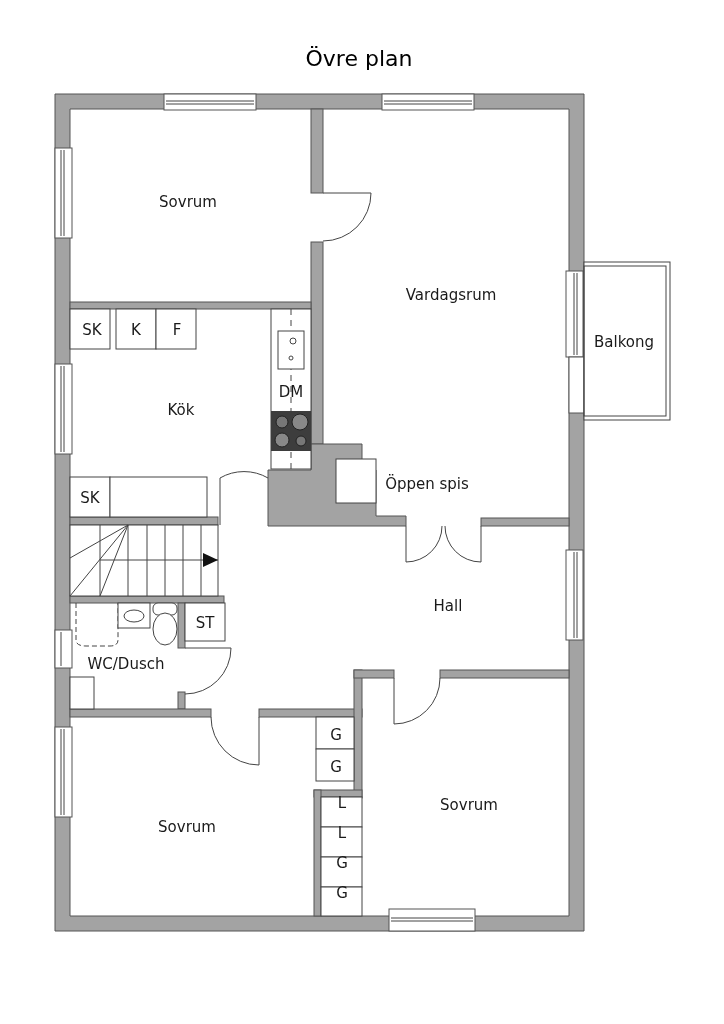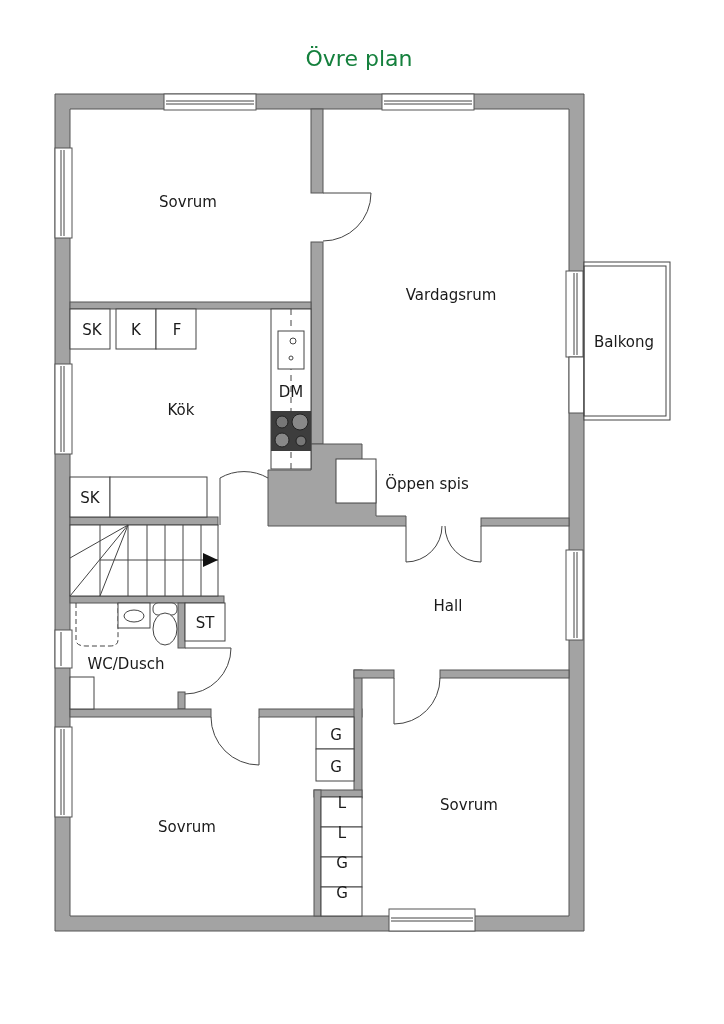--- a/index.html
+++ b/index.html
@@ -1,18 +1,18 @@
 <!DOCTYPE html>
 <html><head>
   <meta charset="utf-8">
   <style>
     html, body { margin: 0; padding: 0; background: #ffffff; }
     body { width: 724px; height: 1024px; position: relative; overflow: hidden; font-family: "DejaVu Sans", sans-serif; }
     #plan { position: absolute; left: 0; top: 0; width: 724px; height: 1024px; }
-    .title { position: absolute; left: 0; top: 46px; width: 718px; text-align: center; font-size: 22px; color: #15803d; font-family: "DejaVu Sans", sans-serif; }
+    .title { position: absolute; left: 0; top: 46px; width: 718px; text-align: center; font-size: 22px; color: #000000; font-family: "DejaVu Sans", sans-serif; }
     .wall { fill: #a3a3a3; stroke: #555; stroke-width: 1; }
     .win { fill: #fff; stroke: #555; stroke-width: 1; }
     .line { fill: none; stroke: #444; stroke-width: 1; }
     .box { fill: #fff; stroke: #444; stroke-width: 1; }
     .lbl { font-family: "DejaVu Sans", sans-serif; fill: #1a1a1a; }
   </style>
 </head>
 <body>
 
 <div class="title">Övre plan</div>

